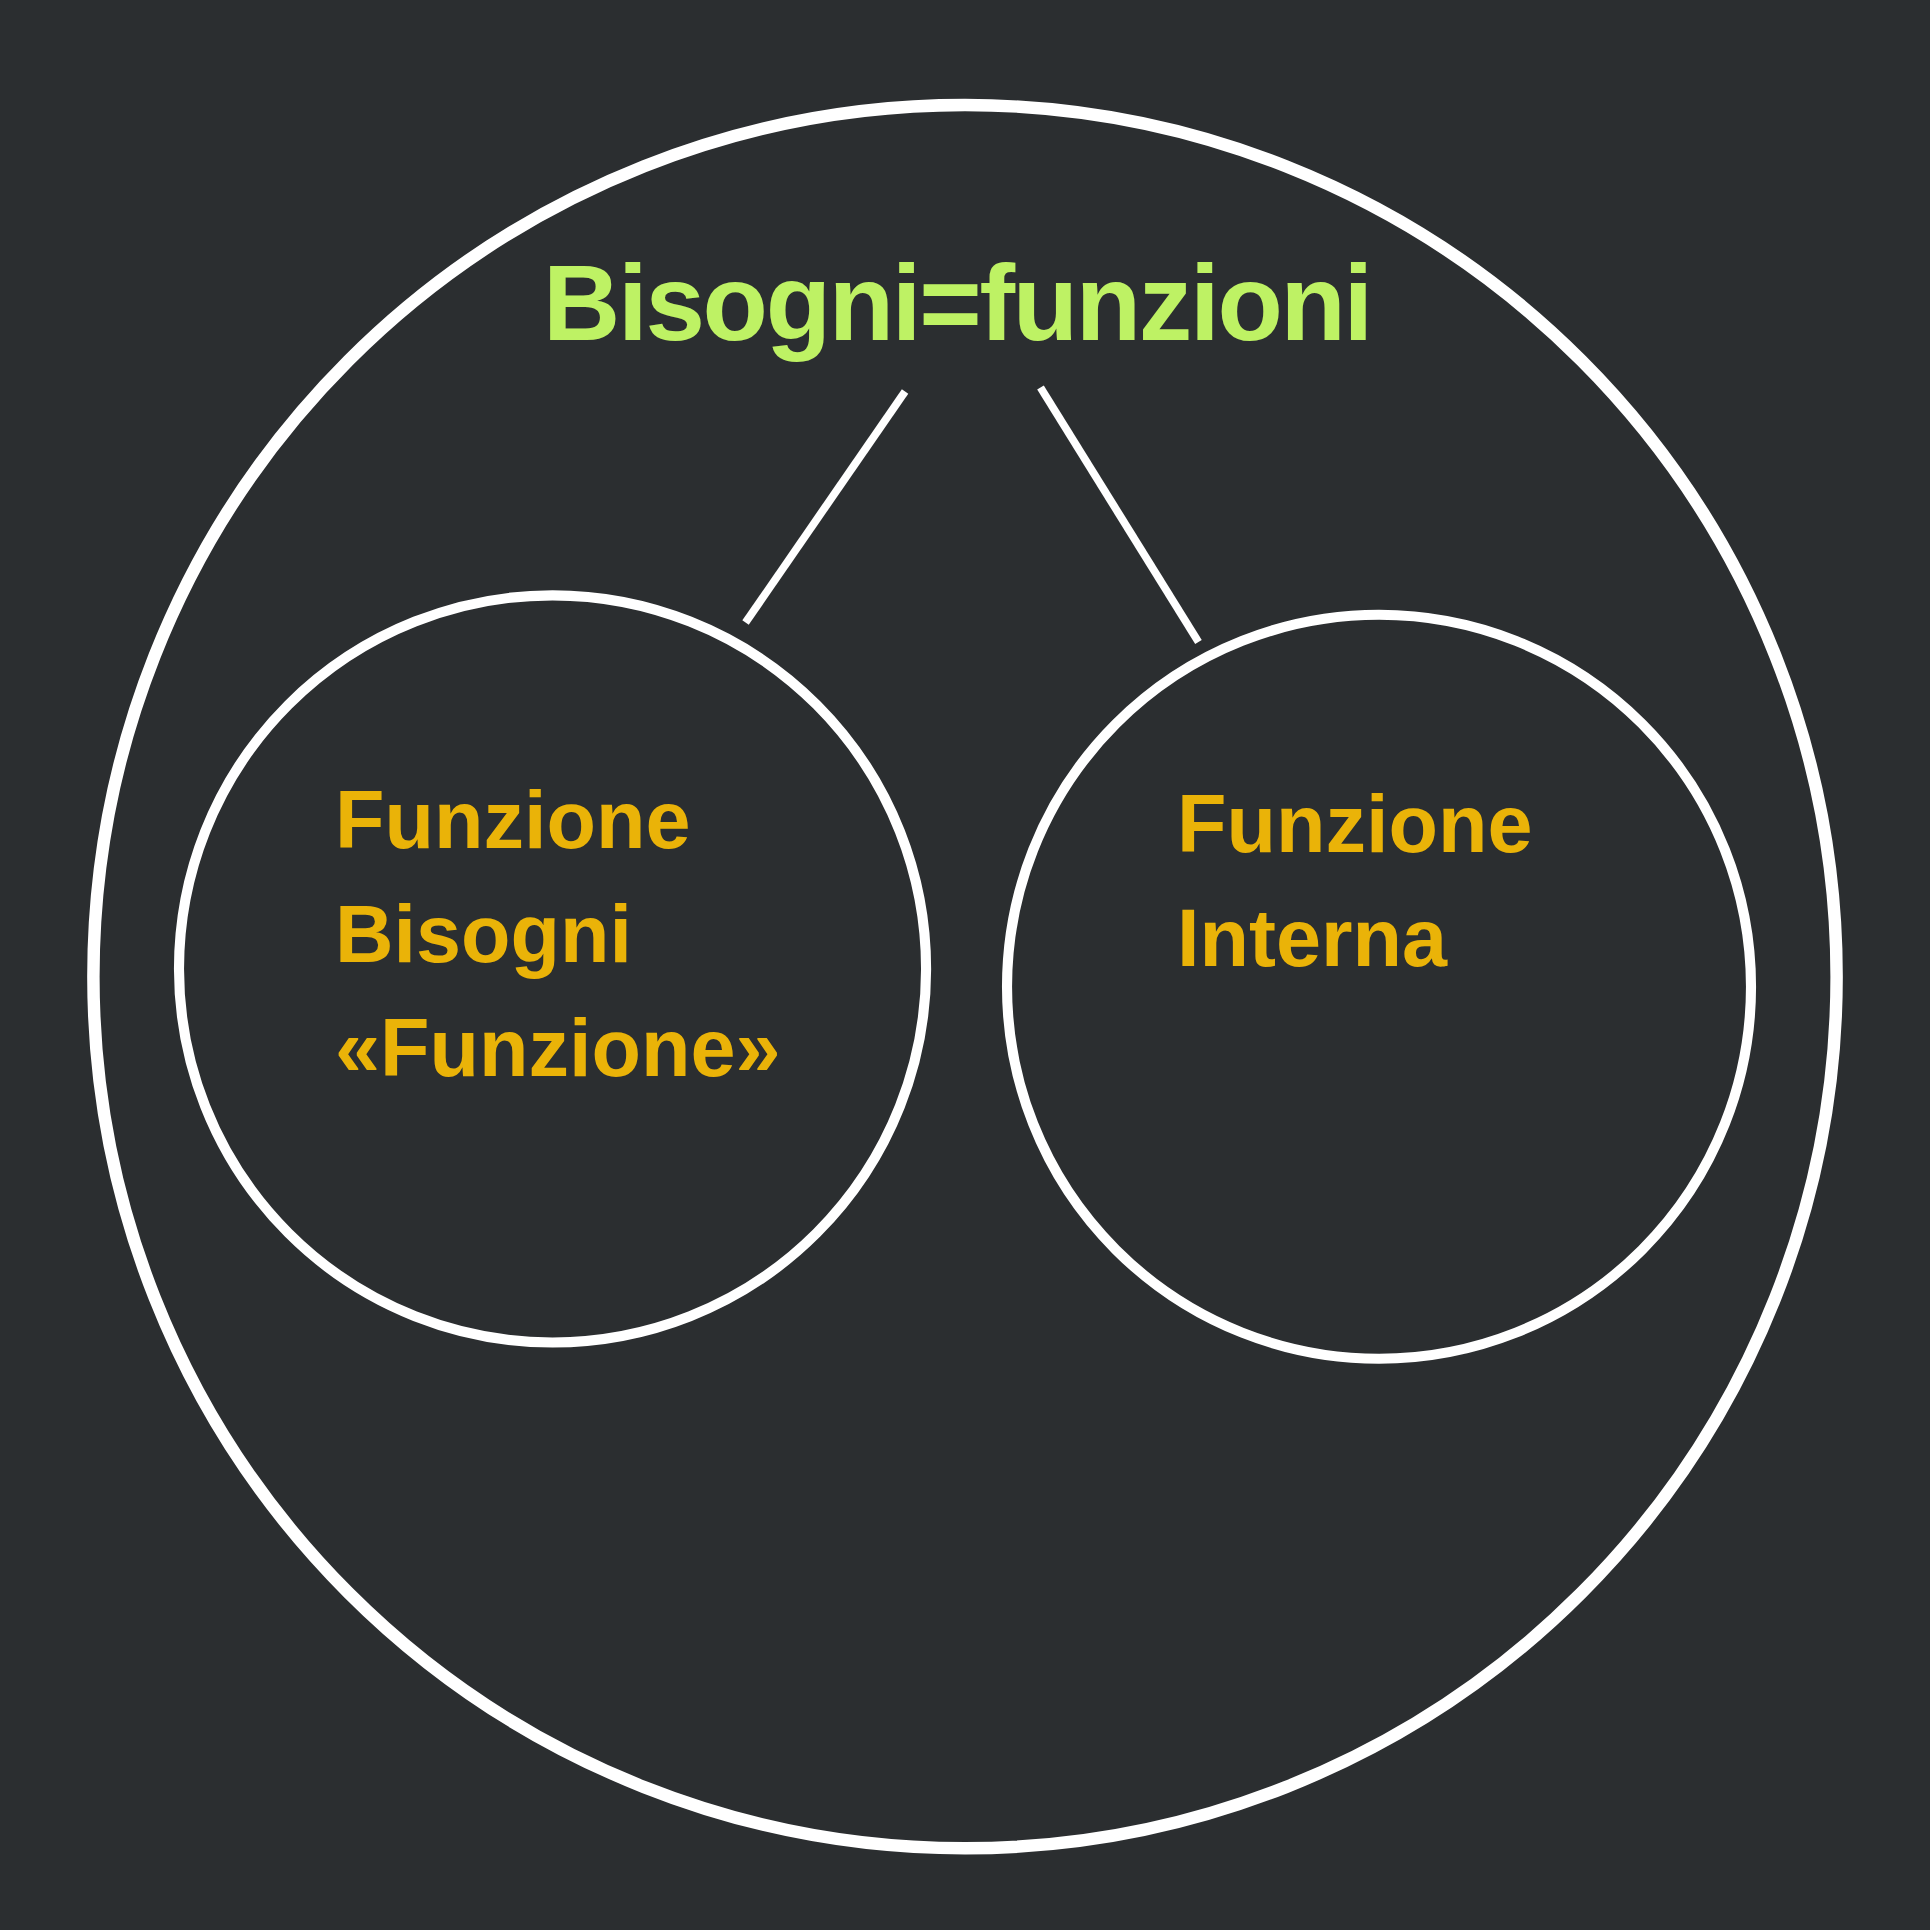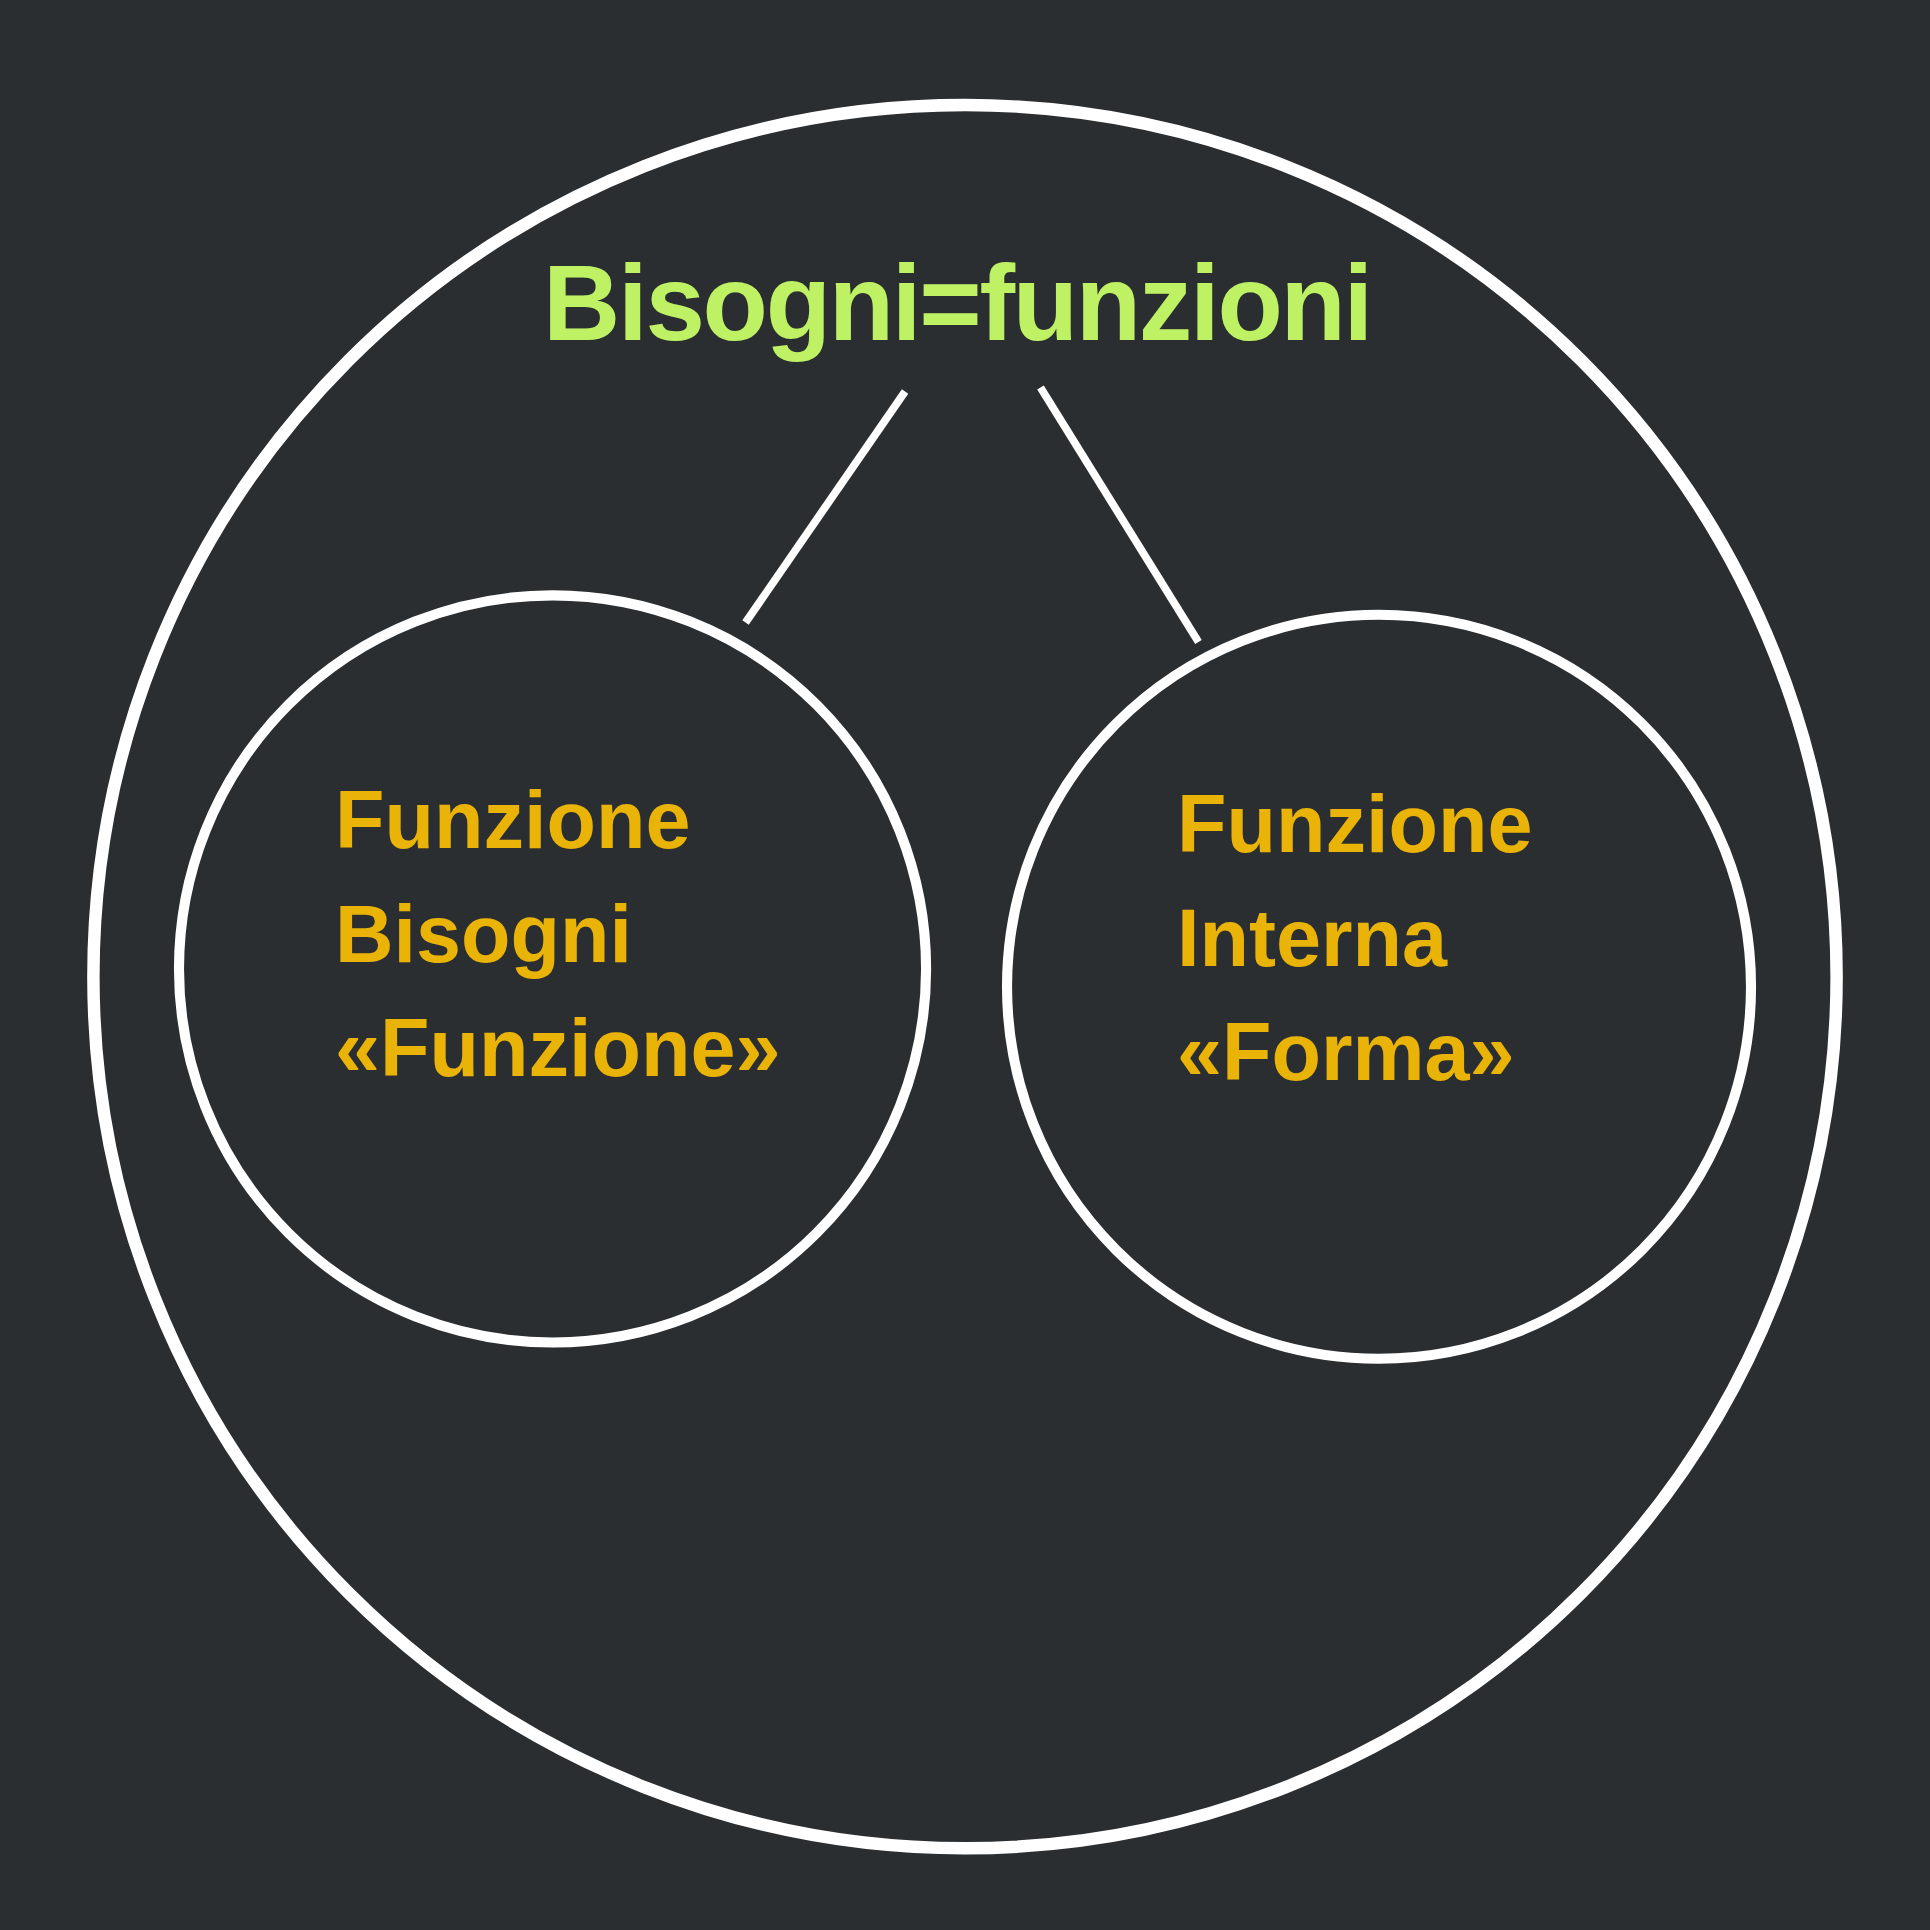--- a/index.html
+++ b/index.html
@@ -85,17 +85,16 @@
 
   <div class="node-label label-left">
     <span class="bold-line">Funzione</span>
     <span class="bold-line">Bisogni</span>
     <span class="subtitle-line">«Funzione»</span>
   </div>
 
   <div class="node-label label-right">
     <span class="bold-line">Funzione</span>
     <span class="bold-line">Interna</span>
-    <span class="subtitle-line">«Forma»</span>
   </div>
 
 </div>
 
 
 </body></html>

